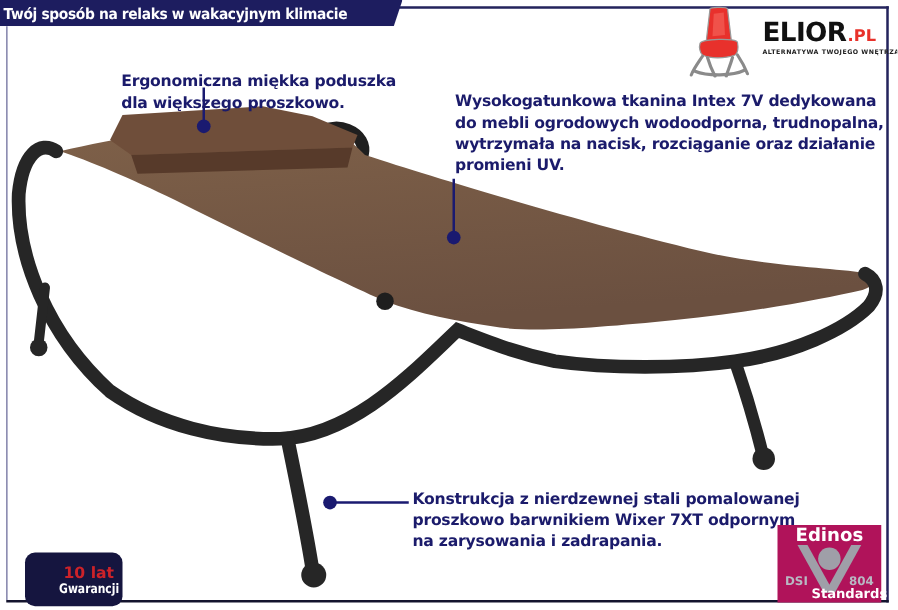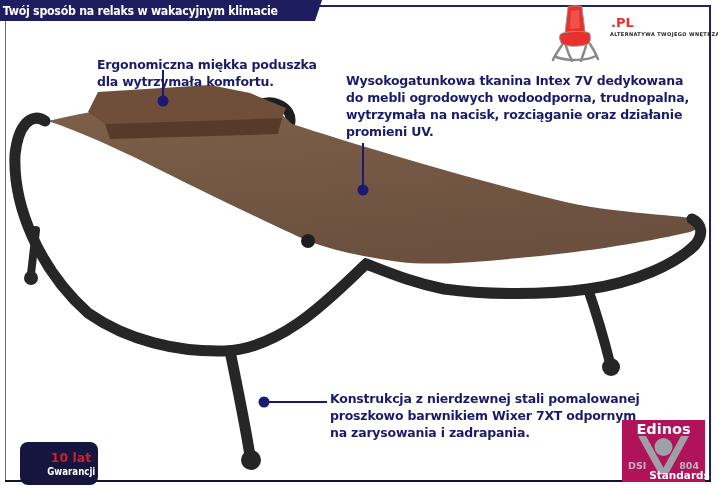--- a/index.html
+++ b/index.html
@@ -27,21 +27,21 @@
   #logo .textcol{display:flex;flex-direction:column;margin-left:6px;margin-top:12px;}
   #logo .brandrow{display:flex;align-items:baseline;line-height:1;}
   #logo .brand{font-size:21px;font-weight:bold;color:#111111;letter-spacing:-.5px;}
   #logo .tld{font-size:13px;font-weight:bold;color:#e8312a;margin-left:1px;text-align:right;}
   #logo .tagline{font-size:5px;font-weight:bold;color:#222222;letter-spacing:.4px;margin-top:2px;white-space:nowrap;}
 
   
   .note{position:absolute;color:#1b1b6b;font-weight:bold;font-size:12.5px;line-height:17px;letter-spacing:-.2px;}
   .note div{white-space:nowrap;}
   #note-pillow{left:97px;top:31px;margin-top:25px;}
-  #note-fabric{left:346px;top:72px;}
+  #note-fabric{left:364px;top:72px;}
   #note-frame{left:330px;top:390px;}
 
   
   #warranty-badge{position:absolute;left:20px;top:442px;width:54px;height:43px;background:#15153f;
           border-radius:8px;display:flex;flex-direction:column;align-items:center;justify-content:center;padding-left:24px;}
   #warranty-badge .l1{color:#cc2229;font-weight:bold;font-size:12.5px;line-height:14px;}
   #warranty-badge .l2{color:#ffffff;font-weight:bold;font-size:10.5px;line-height:12px;}
   .condense{display:inline-block;transform:scaleX(.82);transform-origin:center;}
 
   #edinos-badge{position:absolute;left:622px;top:420px;width:83px;height:62px;background:#b0135a;}
@@ -136,29 +136,30 @@
       <g fill="none" stroke="#8a8a8a" stroke-width="2.5" stroke-linecap="round">
         <path d="M 12,41 C 8,47 5,51 3,56"></path>
         <path d="M 40,40 C 44,46 46,50 48,55"></path>
         <path d="M 16,42 C 18,49 20,53 22,57"></path>
         <path d="M 36,42 C 34,49 32,53 31,57"></path>
         <path d="M 6,53 C 16,57 36,57 46,52"></path>
       </g>
     </svg>
     <div class="textcol">
       <div class="brandrow">
+        <span class="brand">ELIOR</span>
         <span class="tld">.PL</span>
       </div>
       <div class="tagline">ALTERNATYWA TWOJEGO WNĘTRZA</div>
     </div>
   </div>
 
   <div class="note" id="note-pillow">
     <div>Ergonomiczna miękka poduszka</div>
-    <div>dla wytrzymała komfortu.</div>
+    <div>dla większego proszkowo.</div>
   </div>
 
   <div class="note" id="note-fabric">
     <div>Wysokogatunkowa tkanina Intex 7V dedykowana</div>
     <div>do mebli ogrodowych wodoodporna, trudnopalna,</div>
     <div>wytrzymała na nacisk, rozciąganie oraz działanie</div>
     <div>promieni UV.</div>
   </div>
 
   <div class="note" id="note-frame">

